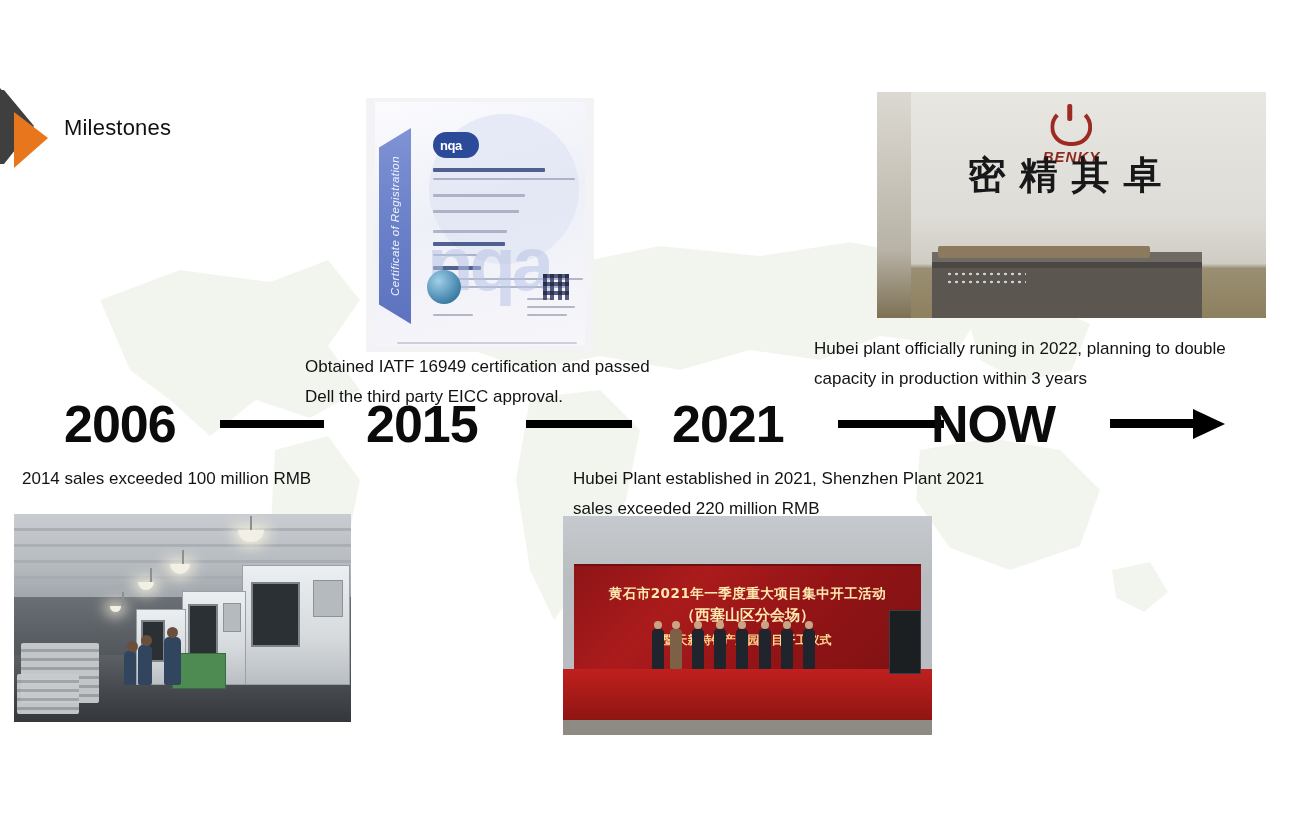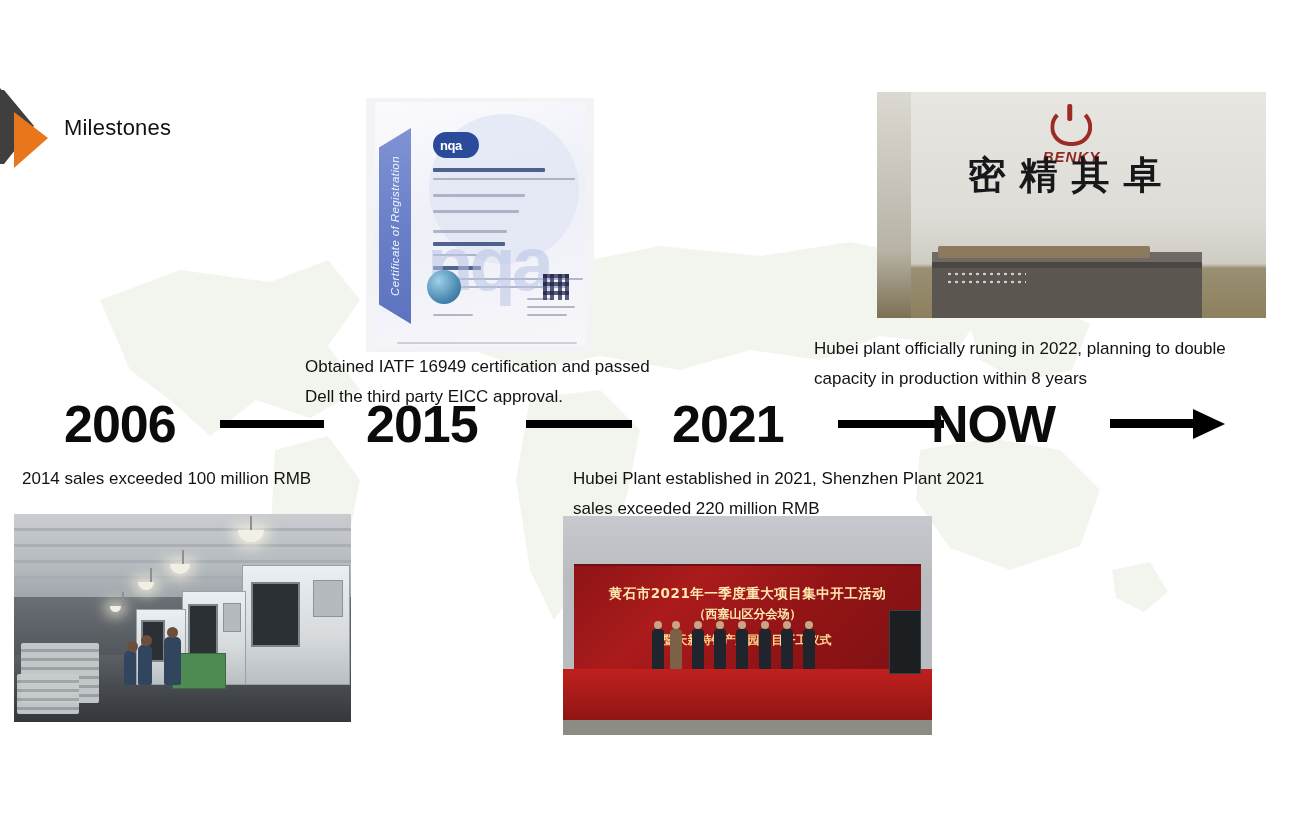--- a/index.html
+++ b/index.html
@@ -85,21 +85,21 @@
   .worker{position:absolute;bottom:18%;width:17px;height:48px;background:#31465e;border-radius:5px 5px 2px 2px;}
   .worker:before{content:"";position:absolute;left:3px;top:-10px;width:11px;height:11px;border-radius:50%;background:#6b4f3c;}
   .greencart{position:absolute;bottom:16%;left:47%;width:52px;height:34px;background:#4e8b52;border:1px solid #3a6b3e;}
 
   
   .ceremony{left:563px;top:516px;width:369px;height:219px;background:#b9bcc0;}
   .cer-sky{position:absolute;left:0;top:0;width:100%;height:30%;background:linear-gradient(180deg,#c6c9cd,#b9bcbf);}
   .cer-banner{position:absolute;left:3%;top:22%;width:94%;height:50%;
     background:linear-gradient(135deg,#8e1416 0%,#ab1b1c 30%,#931416 60%,#7d1113 100%);border-top:2px solid #6d1012;}
   .cer-t1{position:absolute;left:50%;top:10%;transform:translateX(-50%);white-space:nowrap;color:#ffe9b0;font-weight:700;font-size:13.5px;letter-spacing:.5px;font-family:"DejaVu Sans",sans-serif;margin-top:8px;}
-  .cer-t2{position:absolute;left:50%;top:36%;transform:translateX(-50%);white-space:nowrap;color:#ffe9b0;font-weight:700;font-size:12px;font-family:"DejaVu Sans",sans-serif;}
+  .cer-t2{position:absolute;left:50%;top:36%;transform:translateX(-50%);white-space:nowrap;color:#ffe9b0;font-weight:700;font-size:15px;font-family:"DejaVu Sans",sans-serif;}
   .cer-t3{position:absolute;left:50%;top:60%;transform:translateX(-50%);white-space:nowrap;color:#ffd98f;font-weight:700;font-size:12px;font-family:"DejaVu Sans",sans-serif;}
   .cer-stage{position:absolute;left:0;bottom:6%;width:100%;height:24%;background:linear-gradient(180deg,#c0201e,#8d1513);}
   .cer-ground{position:absolute;left:0;bottom:0;width:100%;height:7%;background:#8e8b84;}
   .vip{position:absolute;bottom:30%;width:12px;height:40px;background:#20242c;border-radius:4px 4px 1px 1px;}
   .vip:before{content:"";position:absolute;left:2px;top:-8px;width:8px;height:8px;border-radius:50%;background:#caa487;}
   .vip.f{background:#7c6146;}
   .speaker{position:absolute;right:3%;bottom:28%;width:30px;height:62px;background:#1c1f22;border:1px solid #3a3f44;}
 
   
   .cap{position:absolute;font-size:17px;line-height:30px;color:#131313;}
@@ -227,21 +227,21 @@
     <div class="vip" style="left:35%;"></div>
     <div class="vip" style="left:41%;"></div>
     <div class="vip" style="left:47%;"></div>
     <div class="vip" style="left:53%;"></div>
     <div class="vip" style="left:59%;"></div>
     <div class="vip" style="left:65%;"></div>
     <div class="speaker"></div>
   </div>
 
   <div class="cap" style="left:305px;top:352px;width:350px;">Obtained IATF 16949 certification and passed Dell  the third party EICC approval.</div>
-  <div class="cap" style="left:814px;top:334px;width:436px;">Hubei plant officially runing in 2022, planning to double capacity in production within 8 years</div>
+  <div class="cap" style="left:814px;top:334px;width:436px;">Hubei plant officially runing in 2022, planning to double capacity in production within 3 years</div>
   <div class="cap" style="left:22px;top:464px;width:300px;">2014 sales exceeded 100 million RMB</div>
   <div class="cap" style="left:573px;top:464px;width:450px;">Hubei Plant established in 2021, Shenzhen Plant 2021 sales exceeded 220 million RMB</div>
 
   <div class="tl-year" style="left:64px;top:398px;">2006</div>
   <div class="tl-bar" style="left:220px;top:420px;width:104px;"></div>
   <div class="tl-year" style="left:366px;top:398px;">2015</div>
   <div class="tl-bar" style="left:526px;top:420px;width:106px;"></div>
   <div class="tl-year" style="left:672px;top:398px;">2021</div>
   <div class="tl-bar" style="left:838px;top:420px;width:106px;"></div>
   <div class="tl-year" style="left:931px;top:398px;">NOW</div>

